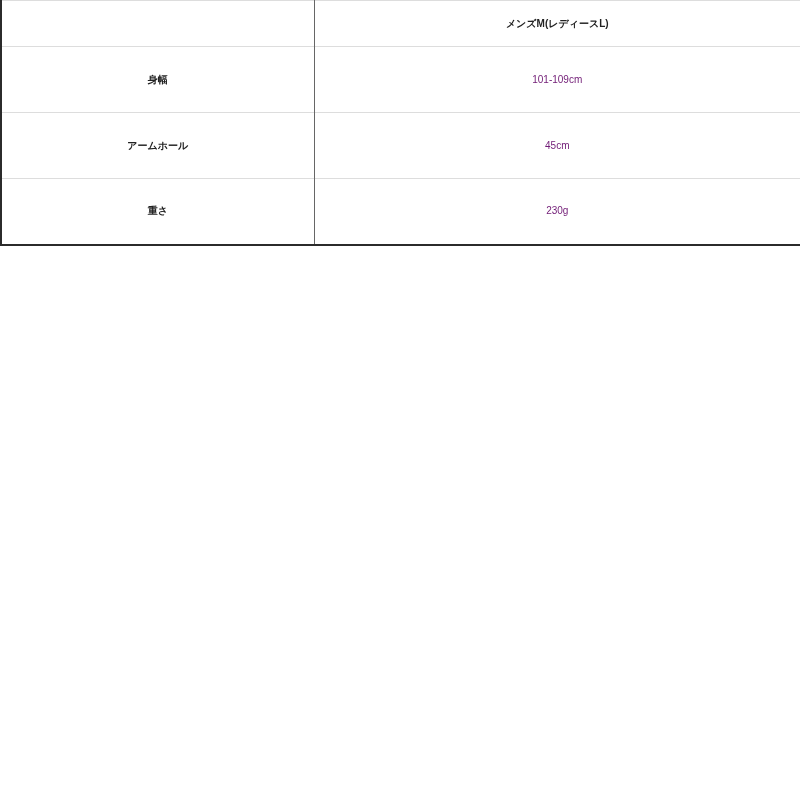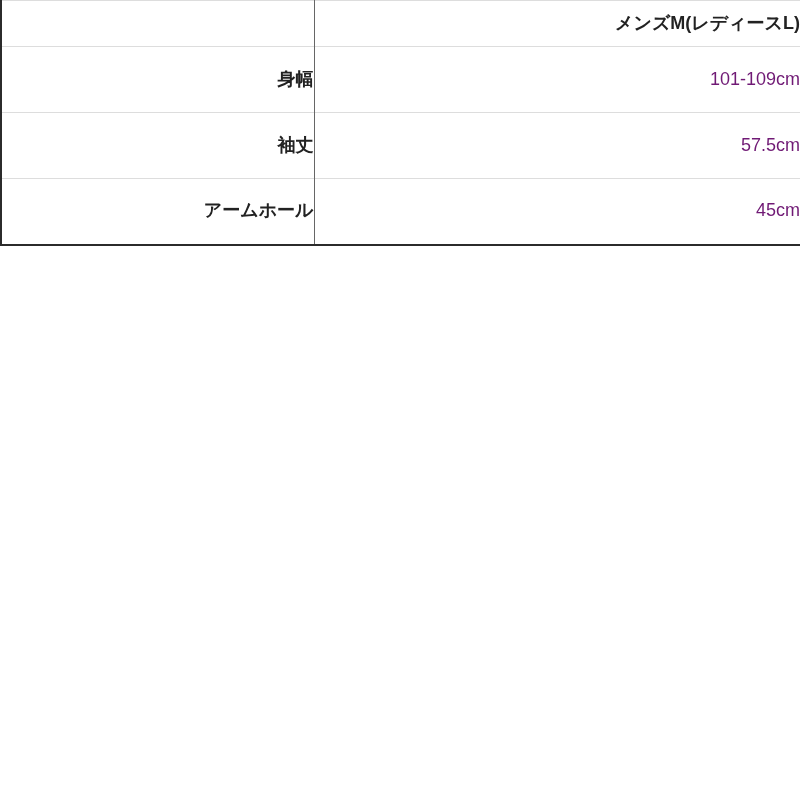--- a/index.html
+++ b/index.html
@@ -31,23 +31,23 @@
   table.size-table col.col-value { width: 487px; }
   table.size-table tr {
     border-top: 1px solid #dddddd;
   }
   table.size-table tr:first-child {
     border-top: none;
   }
   table.size-table th,
   table.size-table td {
     padding: 0;
-    text-align: right;
+    text-align: center;
     vertical-align: middle;
-    font-size: 18px;
+    font-size: 10px;
     line-height: 1.2;
     margin-left: 8px;
   }
   table.size-table .cell-value {
     border-left: 1px solid #666666;
   }
   table.size-table tr.header-row th {
     height: 45px;
     font-weight: bold;
     color: #222222;
@@ -81,23 +81,23 @@
     <tbody>
       <tr class="header-row">
         <th class="cell-label"></th>
         <th class="cell-value">メンズM(レディースL)</th>
       </tr>
       <tr class="data-row">
         <th class="cell-label">身幅</th>
         <td class="cell-value">101-109cm</td>
       </tr>
       <tr class="data-row">
-        <th class="cell-label">袖丈</th>
-        <td class="cell-value">57.5cm</td>
+        <th class="cell-label">アームホール</th>
+        <td class="cell-value">45cm</td>
       </tr>
       <tr class="data-row">
-        <th class="cell-label">アームホール</th>
-        <td class="cell-value">45cm</td>
+        <th class="cell-label">重さ</th>
+        <td class="cell-value">230g</td>
       </tr>
     </tbody>
   </table>
   <div class="below-space"></div>
 </div>
 
 </body></html>

